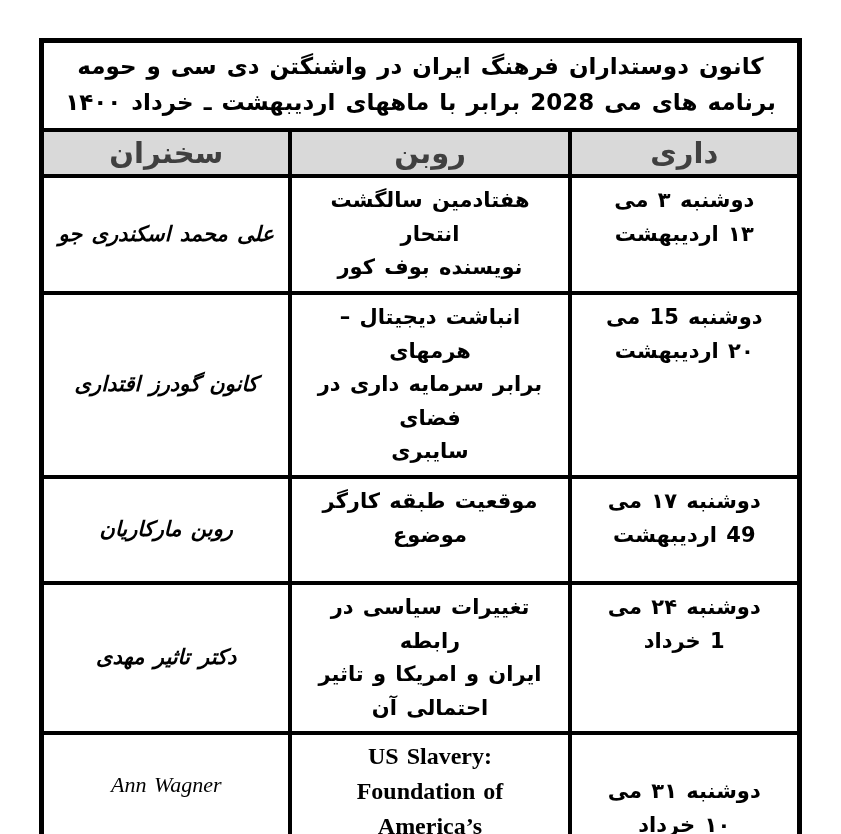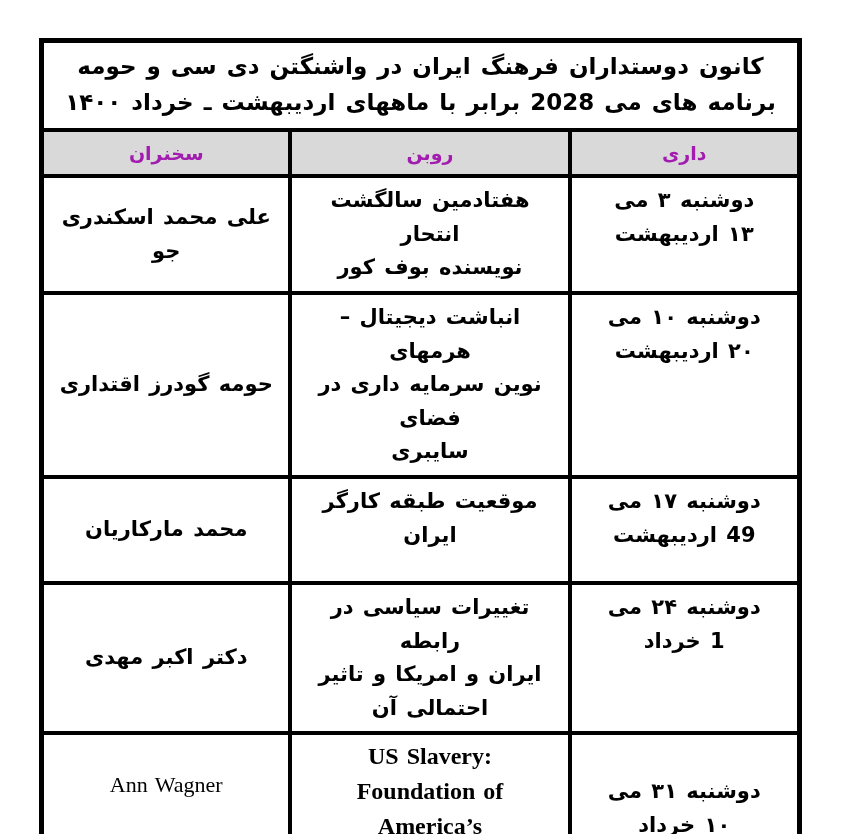--- a/index.html
+++ b/index.html
@@ -47,37 +47,37 @@
     color: #000000;
     word-spacing: 2px;
   }
 
   tr.header-row td {
     background: #d9d9d9;
     height: 46px;
     text-align: center;
     vertical-align: middle;
     font-weight: bold;
-    font-size: 19px;
-    color: #a21caf;
+    font-size: 29px;
+    color: #404040;
   }
 
   td.cell {
     text-align: center;
     font-weight: bold;
     font-size: 21px;
     line-height: 1.6;
     color: #000000;
     padding: 6px 6px;
     white-space: pre-line;
     word-spacing: 2px;
   }
   td.date-cell    { vertical-align: top; }
   td.subject-cell { vertical-align: top; }
-  td.speaker-cell { vertical-align: middle; }
+  td.speaker-cell { vertical-align: middle; font-style: italic; }
 
   tr.row-1 { height: 100px; }
   tr.row-2 { height: 124px; }
   tr.row-3 { height: 106px; }
   tr.row-4 { height: 98px;  }
   tr.row-5 { height: 128px; }
 
   td.subject-en {
     font-family: "Liberation Serif", serif;
     direction: ltr;
@@ -121,42 +121,42 @@
 
     <tr class="row-1">
       <td class="cell date-cell">دوشنبه ۳ می
 ۱۳ اردیبهشت</td>
       <td class="cell subject-cell">هفتادمین سالگشت انتحار
 نویسنده بوف کور</td>
       <td class="cell speaker-cell">علی محمد اسکندری جو</td>
     </tr>
 
     <tr class="row-2">
-      <td class="cell date-cell">دوشنبه ۱۰ می
+      <td class="cell date-cell">دوشنبه 15 می
 ۲۰ اردیبهشت</td>
       <td class="cell subject-cell">انباشت دیجیتال – هرمهای
-نوین سرمایه داری در فضای
+برابر سرمایه داری در فضای
 سایبری</td>
-      <td class="cell speaker-cell">حومه گودرز اقتداری</td>
+      <td class="cell speaker-cell">کانون گودرز اقتداری</td>
     </tr>
 
     <tr class="row-3">
       <td class="cell date-cell">دوشنبه ۱۷ می
 49 اردیبهشت</td>
-      <td class="cell subject-cell">موقعیت طبقه کارگر ایران</td>
-      <td class="cell speaker-cell">محمد مارکاریان</td>
+      <td class="cell subject-cell">موقعیت طبقه کارگر موضوع</td>
+      <td class="cell speaker-cell">روبن مارکاریان</td>
     </tr>
 
     <tr class="row-4">
       <td class="cell date-cell">دوشنبه ۲۴ می
 1 خرداد</td>
       <td class="cell subject-cell">تغییرات سیاسی در رابطه
 ایران و امریکا و تاثیر
 احتمالی آن</td>
-      <td class="cell speaker-cell">دکتر اکبر مهدی</td>
+      <td class="cell speaker-cell">دکتر تاثیر مهدی</td>
     </tr>
 
     <tr class="row-5">
       <td class="cell date-cell">
         <span>دوشنبه ۳۱ می
 ۱۰ خرداد</span>
         
       </td>
       <td class="cell subject-cell subject-en">US Slavery:
 Foundation of

